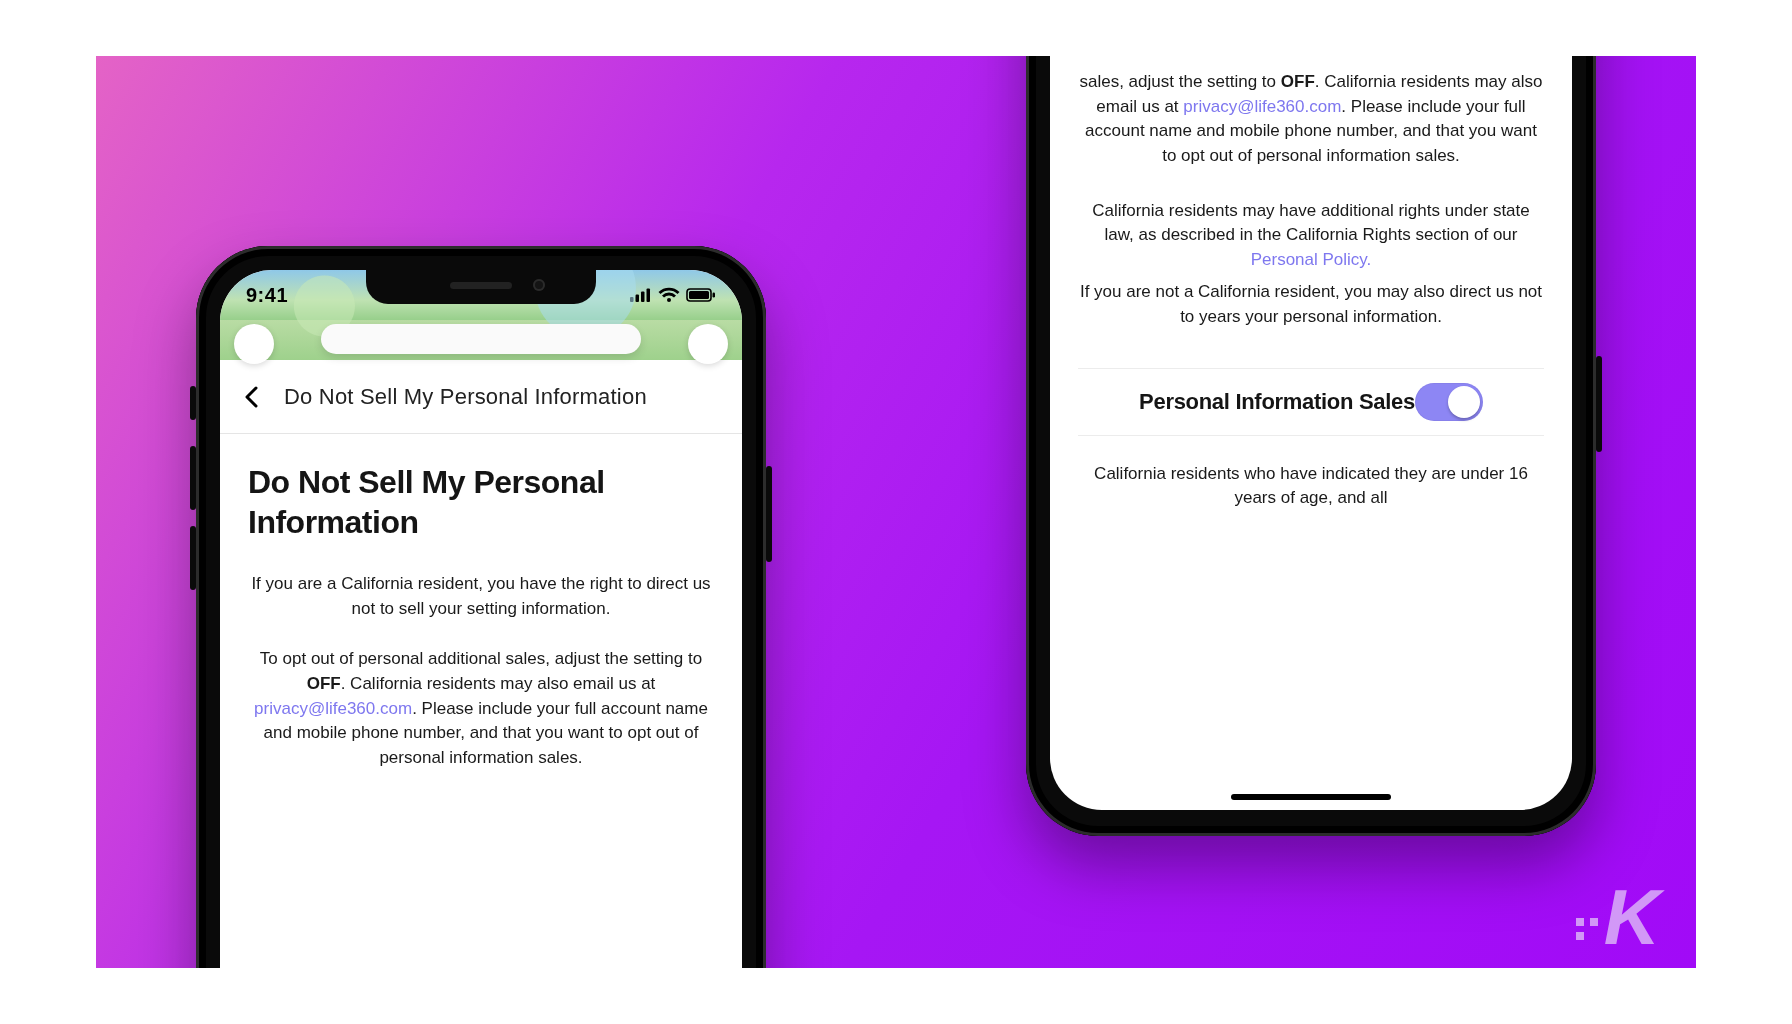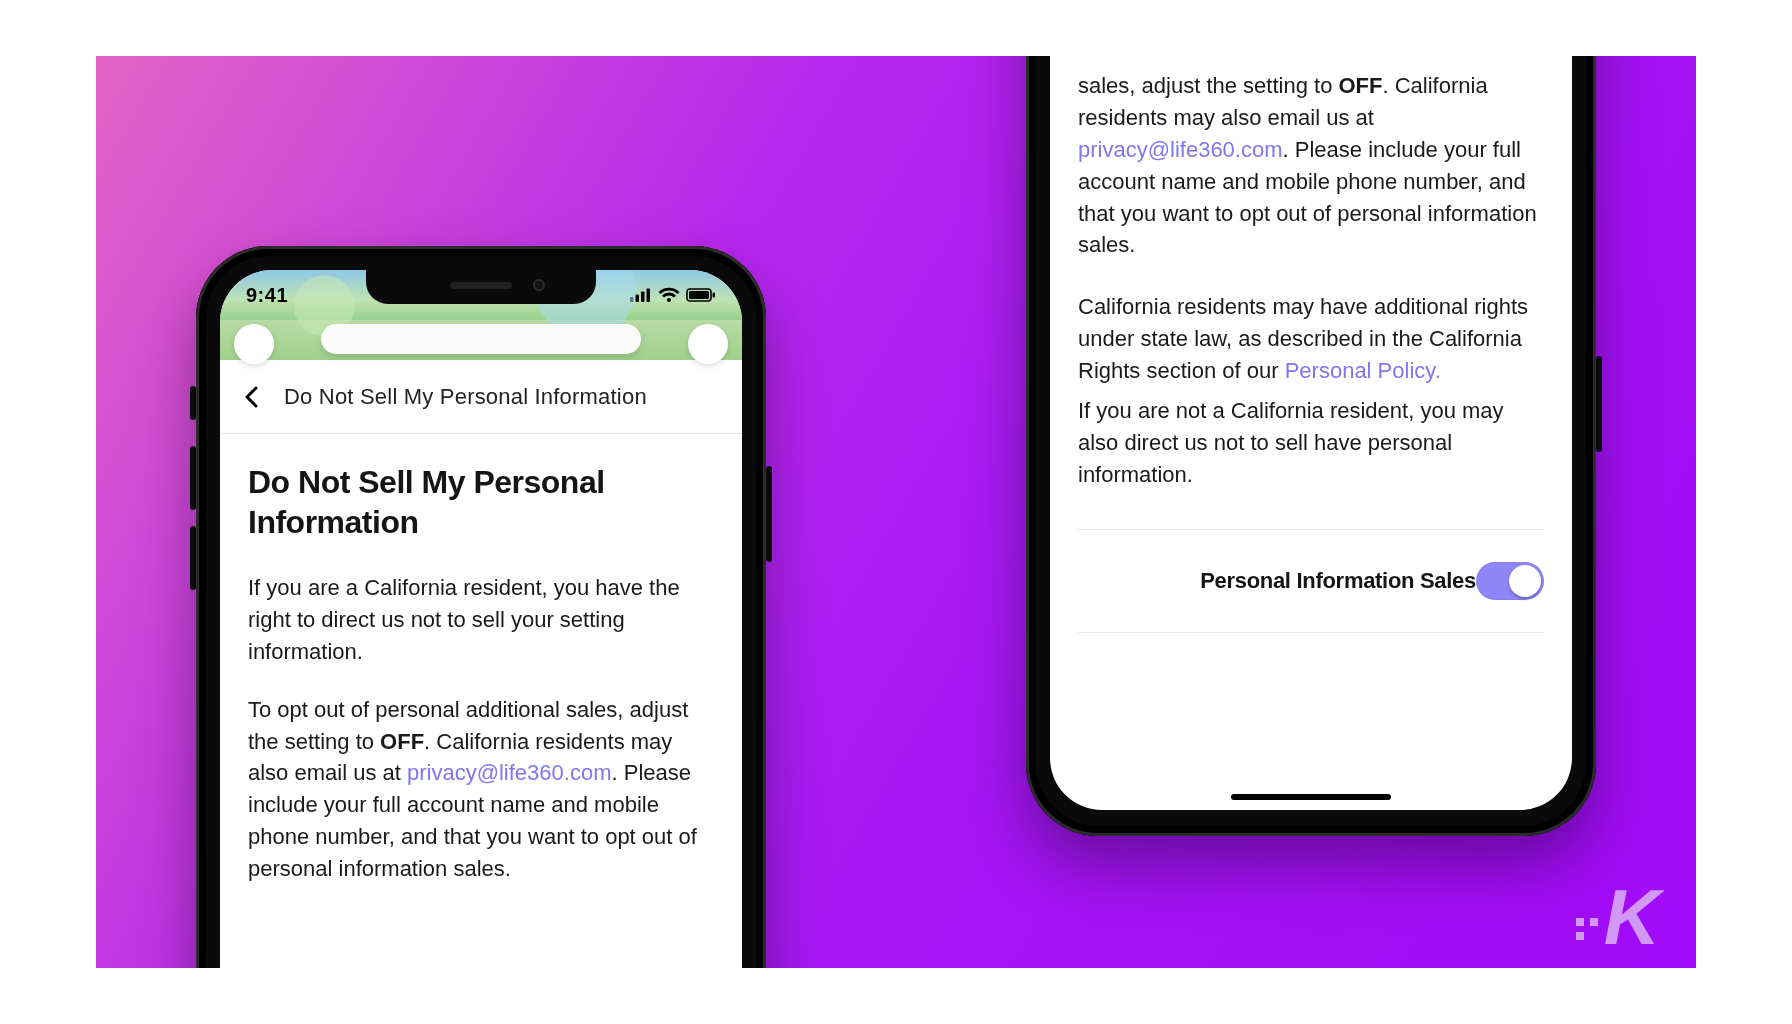--- a/index.html
+++ b/index.html
@@ -95,24 +95,25 @@
   
   .content { padding: 28px 28px 0 28px; color:#151515; }
   .h1 {
     font-size: 32px;
     font-weight: 800;
     line-height: 1.25;
     margin-bottom: 30px;
     letter-spacing: -.5px;
   }
   .para {
-    font-size: 22px;
+    font-size: 17px;
     line-height: 1.45;
     margin-bottom: 26px;
     color:#1a1a1a;
+    text-align:center;
   }
   .para.tight { margin-bottom: 8px; }
   .bold { font-weight:700; }
   .link { color:#7e77ef; }
 
   
   .phone1 { left: 100px; top: 190px; height: 980px; }
   .phone1 .screen { height: 930px; }
 
   
@@ -138,24 +139,24 @@
   .map-bubble-r { position:absolute; right:14px; top:4px; width:40px;height:40px;border-radius:50%;background:#fff;box-shadow:0 2px 6px rgba(0,0,0,.15);}
 
   
   .phone2 { right: 100px; top: -220px; height: 1000px; }
   .phone2 .screen { height: 950px; }
   .content2 { padding: 0 28px; color:#151515; }
 
   
   .toggle-row {
     margin-top: 38px;
-    padding: 32px 0;
+    padding: 14px 0;
     border-top: 1px solid #ececec;
     border-bottom: 1px solid #ececec;
-    display:flex; align-items:center; justify-content:flex-end;
+    display:flex; align-items:center; justify-content:center;
   }
   .toggle-label { font-size: 22px; font-weight:800; letter-spacing:-.3px; }
   .switch {
     width: 68px; height: 38px; border-radius: 20px;
     background:#8d86f4; position:relative;
     box-shadow: inset 0 0 0 1px rgba(0,0,0,.04);
   }
   .switch .knob {
     position:absolute; top:3px; right:3px;
     width:32px; height:32px; border-radius:50%; background:#fff;
@@ -263,30 +264,31 @@
 
         <div class="para tight">
           <span>sales, adjust the setting to </span><span class="bold">OFF</span><span>. California residents may also email us at </span><span class="link">privacy@life360.com</span><span>. Please include your full account name and mobile phone number, and that you want to opt out of personal information sales.</span>
         </div>
 
         <div style="height:22px"></div>
 
         <div class="para tight">
           <span>California residents may have additional rights under state law, as described in the California Rights section of our </span><span class="link">Personal Policy.</span>
         </div>
-        <div class="para">If you are not a California resident, you may also direct us not to sell have personal information.</div>
+        <div class="para">If you are not a California resident, you may also direct us not to years your personal information.</div>
 
         <div class="toggle-row">
           <span class="toggle-label">Personal Information Sales</span>
           <span class="switch">
             <span class="knob"></span>
           </span>
         </div>
 
         <div style="height:26px"></div>
+        <div class="para">California residents who have indicated they are under 16 years of age, and all</div>
       </div>
 
       <span class="home-ind"></span>
     </div>
   </div>
 
   <div class="watermark">
     <div class="dots">
       <span></span>
         <span></span>

